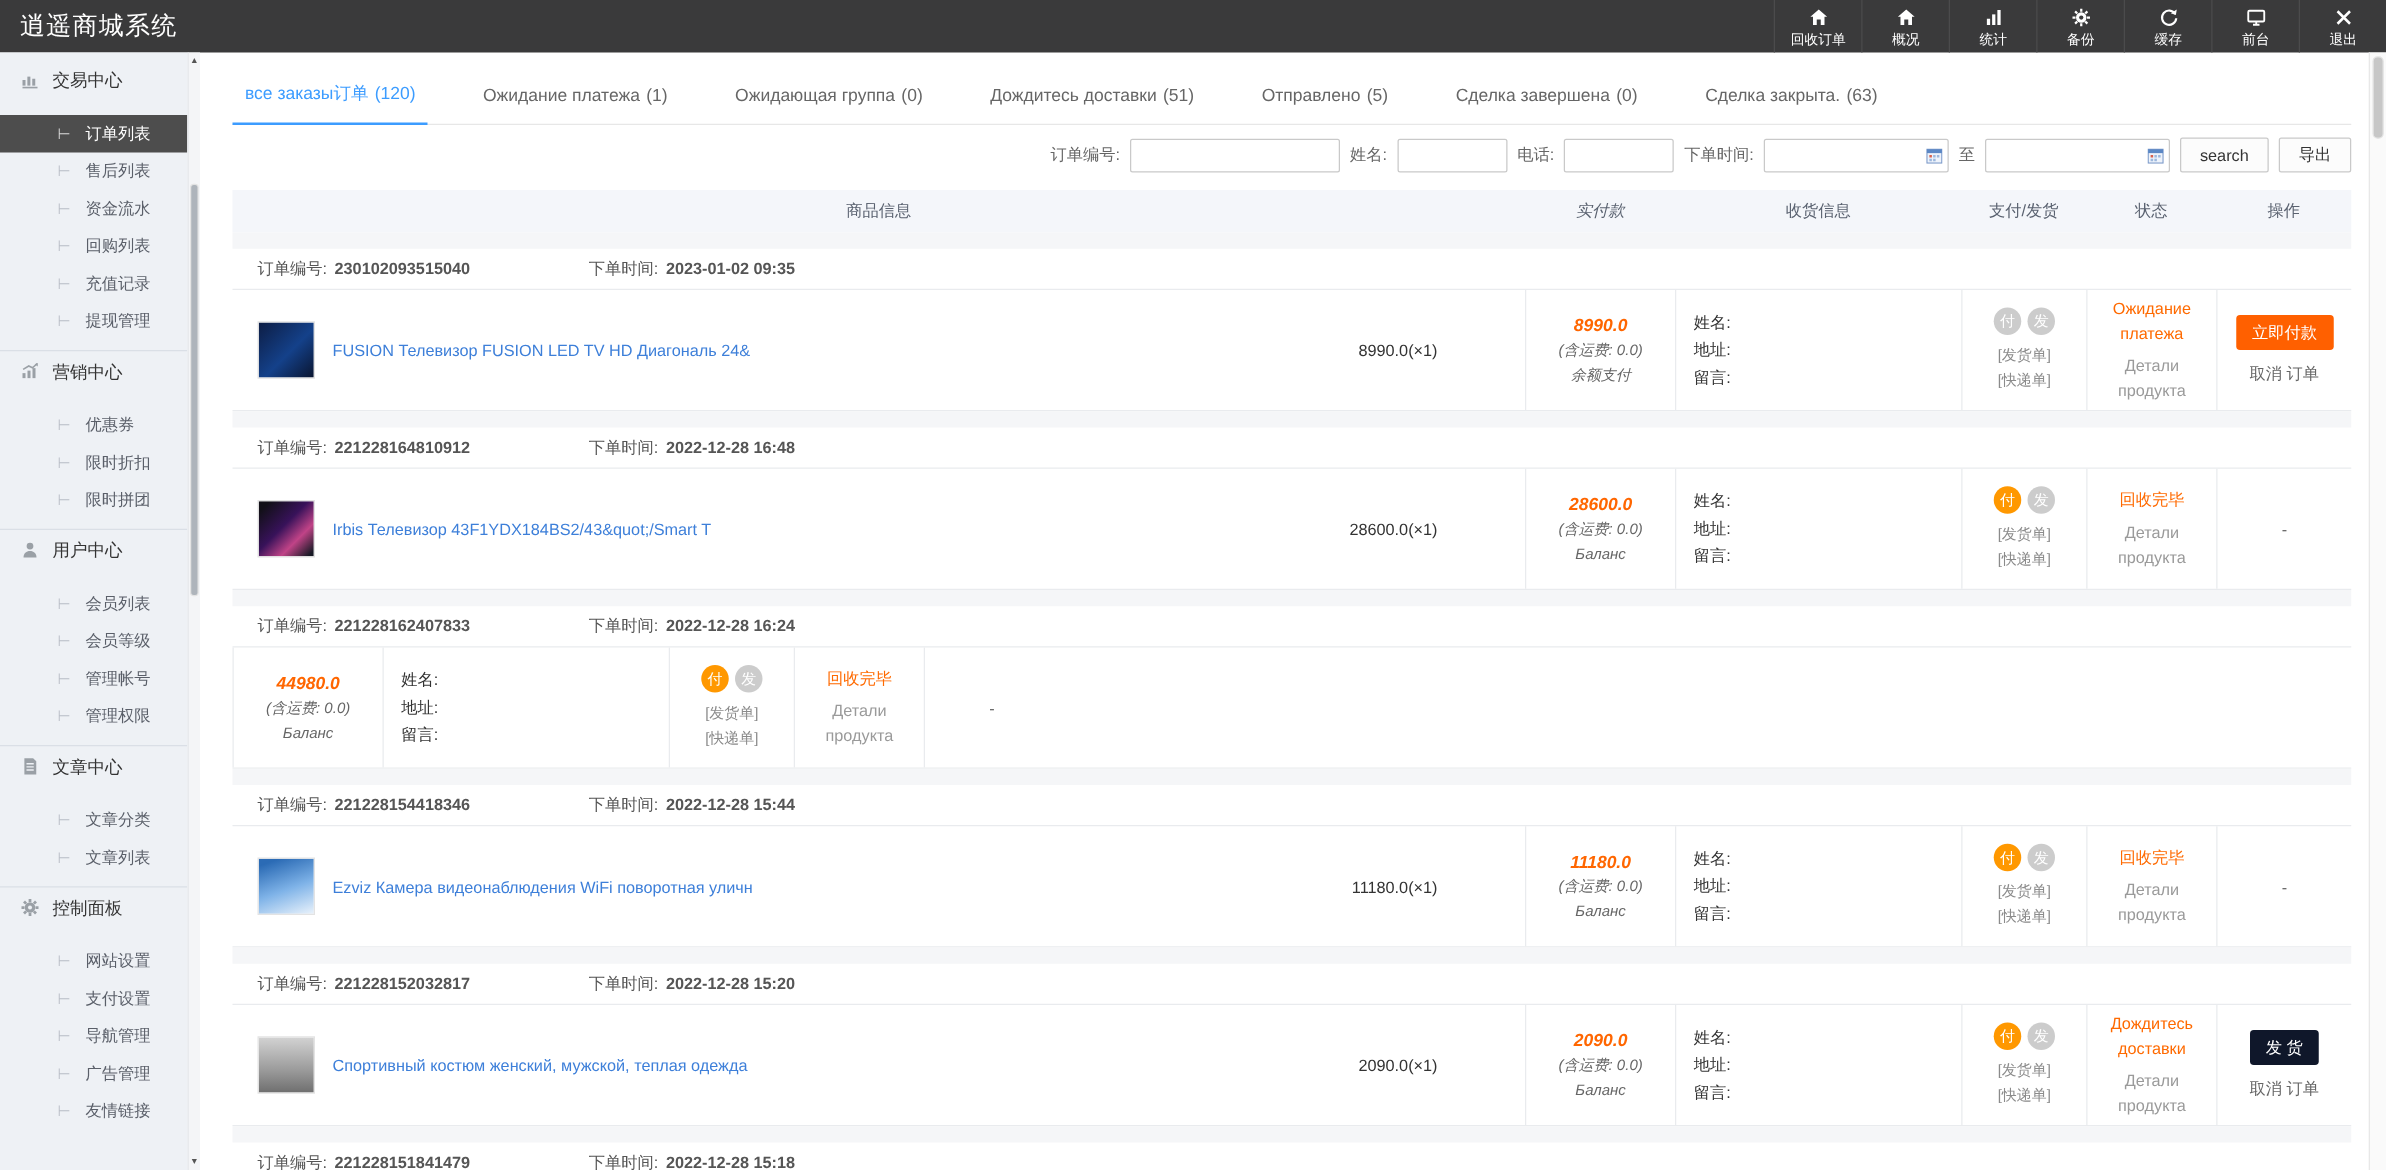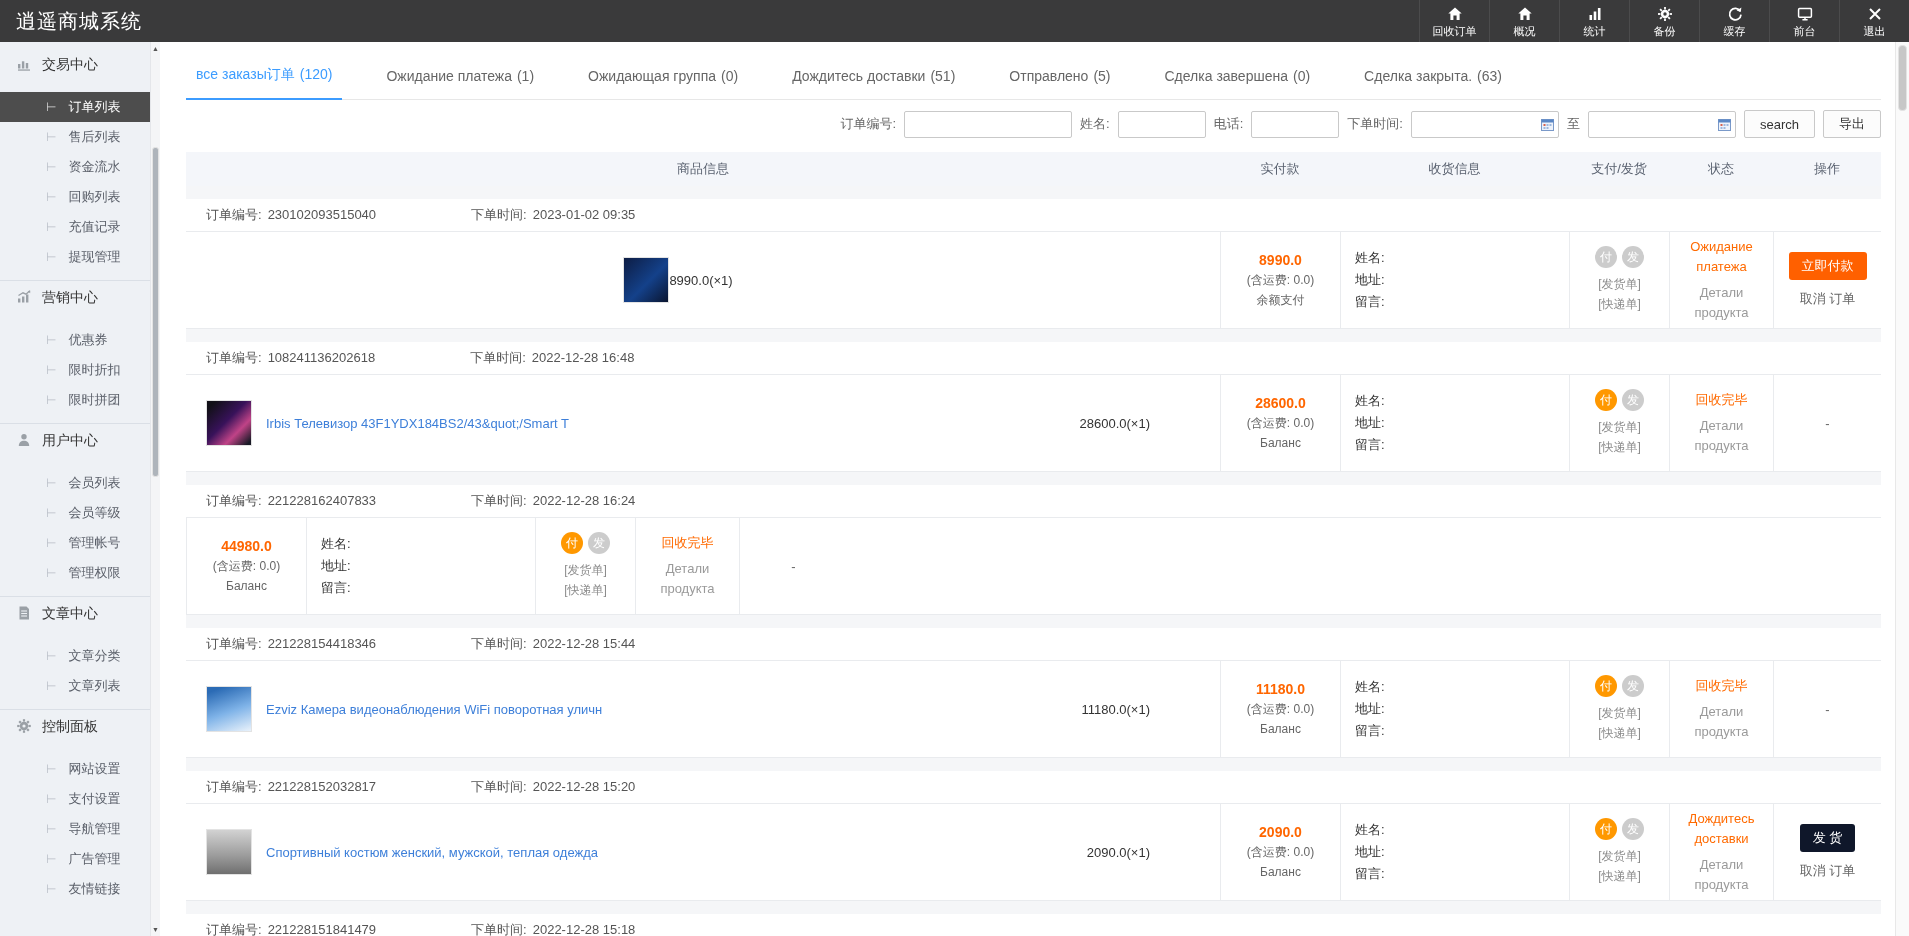--- a/index.html
+++ b/index.html
@@ -61,30 +61,30 @@
   .w-order { width:168px; } .w-name { width:88px; } .w-phone { width:88px; }
   .date-wrap { position:relative; }
   .w-date { width:148px; padding-right:22px; }
   .date-wrap svg { position:absolute; right:5px; top:7px; width:13px; height:13px; cursor:pointer; }
   .btn-plain { height:28px; padding:0 15px; border:1px solid #c9c9c9; border-radius:2px;
     background:#fcfcfc; font-size:13px; color:#333; cursor:pointer; }
 
   
   .thead { display:flex; align-items:center; height:34px; background:#f4f6fa; margin-top:4px;
     font-size:13px; color:#5a6270; }
-  .col-product { flex:1; } .col-paid { width:120px; } .col-recv { width:229px; }
+  .col-product { flex:1; } .col-paid { width:120px;font-style:italic; } .col-recv { width:229px; }
   .col-payship { width:100px; } .col-status { width:104px; } .col-action { width:108px; }
   .thead > div { text-align:center; }
 
   
   .group-strip { height:13px; background:#f5f6f8; }
   .group-head { display:flex; align-items:center; height:33px; border-bottom:1px solid #e9ebee;
     font-size:13px; color:#555; padding-left:20px; }
   .group-head .pair { margin-right:95px; white-space:nowrap; }
-  .group-head .pair b { font-weight:normal; margin-left:6px; }
+  .group-head .pair b { font-weight:bold; margin-left:6px; }
   .prow { display:flex; align-items:stretch; border-bottom:1px solid #e9ebee; min-height:97px; }
   .prow > div { display:flex; flex-direction:column; align-items:center; justify-content:center; }
   .prow > .col-paid, .prow > .col-recv, .prow > .col-payship, .prow > .col-status, .prow > .col-action
     { border-left:1px solid #e9ebee; }
   .cell-product { flex-direction:row !important; padding-left:20px; }
   .thumb { width:46px; height:46px; border:1px solid #e3e3e3; background:#fff; flex-shrink:0; cursor:pointer; }
   .thumb-tv-fusion { background:linear-gradient(135deg,#0d1d44 0%,#14418a 55%,#0a1530 100%); }
   .thumb-tv-irbis  { background:linear-gradient(135deg,#121018 10%,#38125a 45%,#c04387 70%,#191a26 95%); }
   .thumb-bracelet  { background:#faf8f4 radial-gradient(circle at 50% 52%, rgba(0,0,0,0) 8px, #cda44e 9px, #b8893a 12px, rgba(0,0,0,0) 13px); }
   .thumb-camera    { background:linear-gradient(160deg,#2b6bb5 10%,#7fb3e8 55%,#e9f2fb 100%); }
@@ -448,20 +448,21 @@
     <div id="orders">
   <section>
     <div class="group-strip"></div>
     <div class="group-head">
       <span class="pair"><span>订单编号:</span><b>230102093515040</b></span>
       <span class="pair"><span>下单时间:</span><b>2023-01-02 09:35</b></span>
     </div>
     <div class="prow">
       <div class="col-product cell-product">
         <div class="thumb thumb-tv-fusion"></div>
+        <div class="pname">FUSION Телевизор FUSION LED TV HD Диагональ 24&amp;</div>
         <div class="pprice">8990.0(×1)</div>
       </div>
       <div class="col-paid">
         <div class="paid-amount">8990.0</div>
         <div class="paid-sub">(含运费: 0.0)</div>
         <div class="paid-sub">余额支付</div>
       </div>
       <div class="col-recv cell-recv">
         <div class="recv-line">姓名:</div>
         <div class="recv-line">地址:</div>
@@ -483,21 +484,21 @@
         <button class="act-btn orange">立即付款</button>
 
         <div class="act-cancel">取消 订单</div>
       </div>
     </div>
   </section>
 
   <section>
     <div class="group-strip"></div>
     <div class="group-head">
-      <span class="pair"><span>订单编号:</span><b>108241136202618</b></span>
+      <span class="pair"><span>订单编号:</span><b>221228164810912</b></span>
       <span class="pair"><span>下单时间:</span><b>2022-12-28 16:48</b></span>
     </div>
     <div class="prow">
       <div class="col-product cell-product">
         <div class="thumb thumb-tv-irbis"></div>
         <div class="pname">Irbis Телевизор 43F1YDX184BS2/43&amp;quot;/Smart T</div>
         <div class="pprice">28600.0(×1)</div>
       </div>
       <div class="col-paid">
         <div class="paid-amount">28600.0</div>

